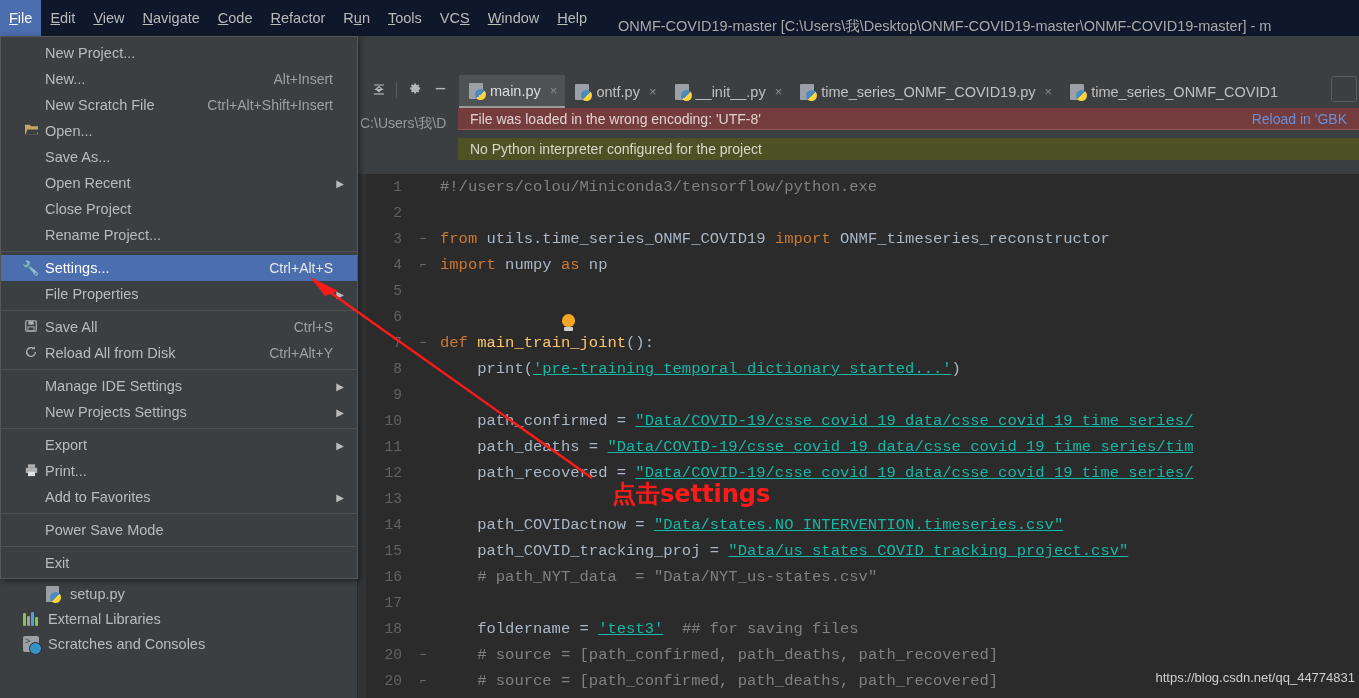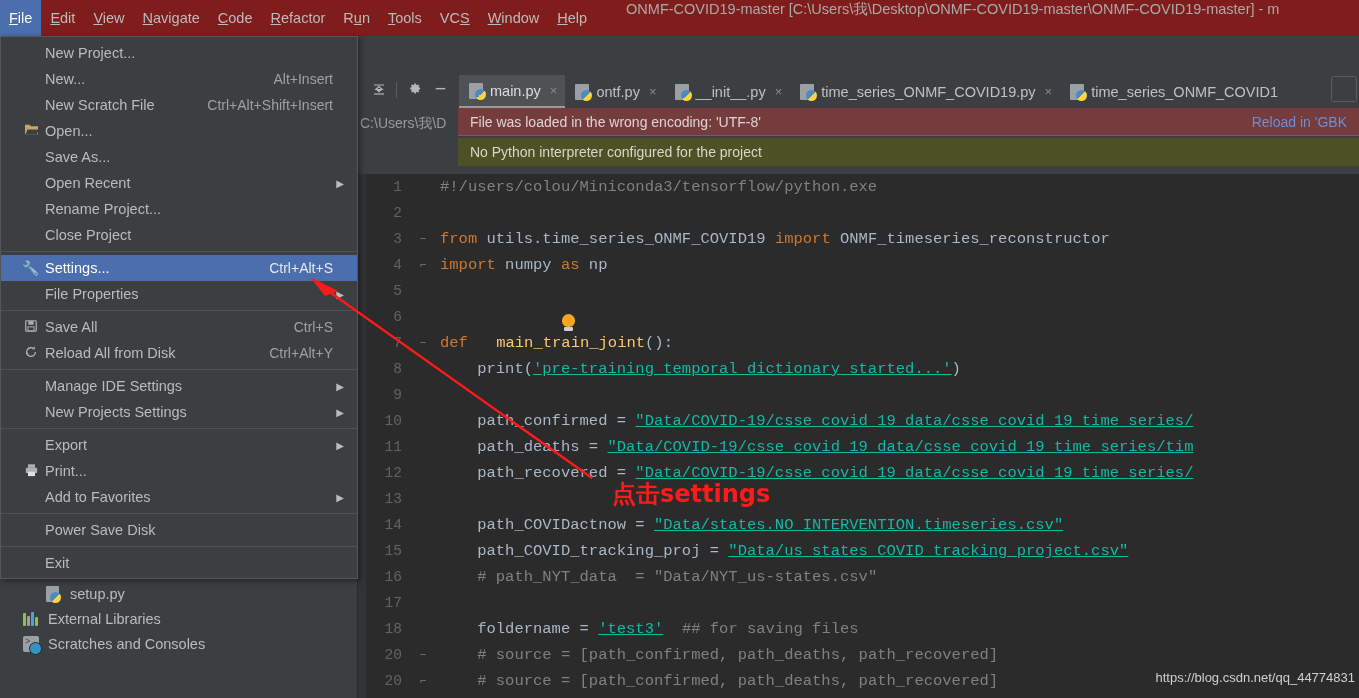--- a/index.html
+++ b/index.html
@@ -7,22 +7,22 @@
     width: 1359px; height: 698px;
     background: #3c3f41;
     font-family: "Liberation Sans", sans-serif;
     overflow: hidden;
   }
   #app { position: relative; width: 1359px; height: 698px; }
 
   
   .titlebar {
     position: absolute; left: 0; top: 0; width: 1359px; height: 36px;
-    background: #7f1d1d;
-    display: flex; align-items: flex-start; gap: 8px;
+    background: #0f172a;
+    display: flex; align-items: flex-end;
   }
   .menubar { display: flex; align-items: center; height: 36px; }
   .menu-item {
     padding: 0 9px; height: 36px; line-height: 36px;
     font-size: 14.5px; color: #bbbbbb; white-space: nowrap;
   }
   .menu-item u { text-decoration: underline; }
   .menu-item.active { background: #4b6eaf; color: #ffffff; }
   .win-title {
     margin-left: 22px; font-size: 14.5px; color: #a9a9a9; white-space: nowrap;
@@ -133,21 +133,21 @@
   }
   .tab .tab-close { margin-left: 9px; color: #8a8a8a; font-size: 13px; }
 
   .breadcrumb {
     position: absolute; left: 0; top: 72px; width: 100px; height: 30px;
     font-size: 14px; color: #9a9a9a; line-height: 30px; padding-left: 2px;
     white-space: nowrap; overflow: hidden;
   }
 
   .notif {
-    position: absolute; left: 100px; width: 901px; height: 28px;
+    position: absolute; left: 100px; width: 901px; height: 22px;
     display: flex; align-items: center; padding: 0 12px;
     font-size: 14px; white-space: nowrap;
   }
   .notif.error { top: 72px; background: #743c3c; color: #e0d2d2; border-bottom: 1px solid #8f5151; }
   .notif.warn  { top: 102px; background: #4e5026; color: #d8d8c8; }
   .notif .spacer { flex: 1 1 auto; }
   .notif .link { color: #6a8fd8; }
 
   .code-area {
     position: absolute; left: 0; top: 138px; width: 1001px; height: 560px;
@@ -162,21 +162,21 @@
   }
   .lineno {
     width: 54px; flex: 0 0 54px; text-align: right; padding-right: 10px;
     color: #606366; font-family: "Liberation Mono", monospace; font-size: 14.5px;
   }
   .foldcol { width: 22px; flex: 0 0 22px; text-align: center; color: #7a7a7a; font-size: 11px; }
   .codetext { white-space: pre; color: #a9b7c6; padding-left: 6px; }
   .k  { color: #cc7832; }         
   .s  { color: #14b8a6; text-decoration: underline; }         
   .cm { color: #808080; }         
-  .fn { color: #ffc66d; margin-left: 19px; }
+  .fn { color: #ffc66d; }
 
   .bulb {
     position: absolute; left: 560px; top: 314px; width: 16px; height: 18px; z-index: 4;
   }
   .bulb-top {
     width: 13px; height: 13px; border-radius: 50% 50% 45% 45%;
     background: #f5a623; margin: 0 auto;
   }
   .bulb-base {
     width: 9px; height: 4px; background: #cfcfcf; margin: 0 auto; border-radius: 1px;
@@ -464,26 +464,26 @@
         <span class="mi-label">Save As...</span>
         <span class="mi-arrow"></span>
       </div>
       <div class="mi">
         <span class="mi-ico"></span>
         <span class="mi-label">Open Recent</span>
         <span class="mi-arrow">▶</span>
       </div>
       <div class="mi">
         <span class="mi-ico"></span>
+        <span class="mi-label">Close Project</span>
+        <span class="mi-arrow"></span>
+      </div>
+      <div class="mi">
+        <span class="mi-ico"></span>
         <span class="mi-label">Rename Project...</span>
-        <span class="mi-arrow"></span>
-      </div>
-      <div class="mi">
-        <span class="mi-ico"></span>
-        <span class="mi-label">Close Project</span>
         <span class="mi-arrow"></span>
       </div>
       <div class="mi-sep"></div>
       <div class="mi sel">
         <span class="mi-ico"><span class="wrench">🔧</span></span>
         <span class="mi-label">Settings...</span>
         <span class="mi-short">Ctrl+Alt+S</span>
         <span class="mi-arrow"></span>
       </div>
       <div class="mi">
@@ -539,21 +539,21 @@
         <span class="mi-arrow"></span>
       </div>
       <div class="mi">
         <span class="mi-ico"></span>
         <span class="mi-label">Add to Favorites</span>
         <span class="mi-arrow">▶</span>
       </div>
       <div class="mi-sep"></div>
       <div class="mi">
         <span class="mi-ico"></span>
-        <span class="mi-label">Power Save Disk</span>
+        <span class="mi-label">Power Save Mode</span>
         <span class="mi-arrow"></span>
       </div>
       <div class="mi-sep"></div>
       <div class="mi">
         <span class="mi-ico"></span>
         <span class="mi-label">Exit</span>
         <span class="mi-arrow"></span>
       </div>
     </div>
 

